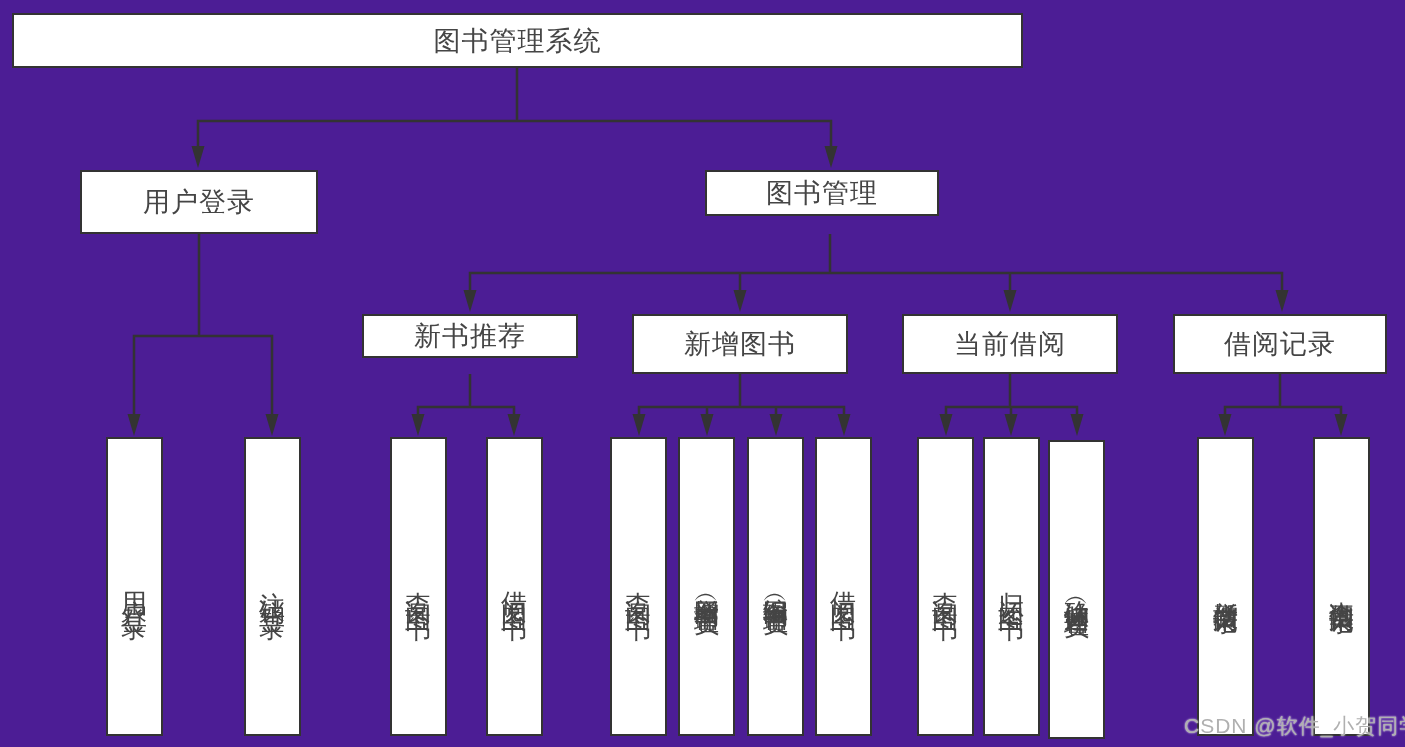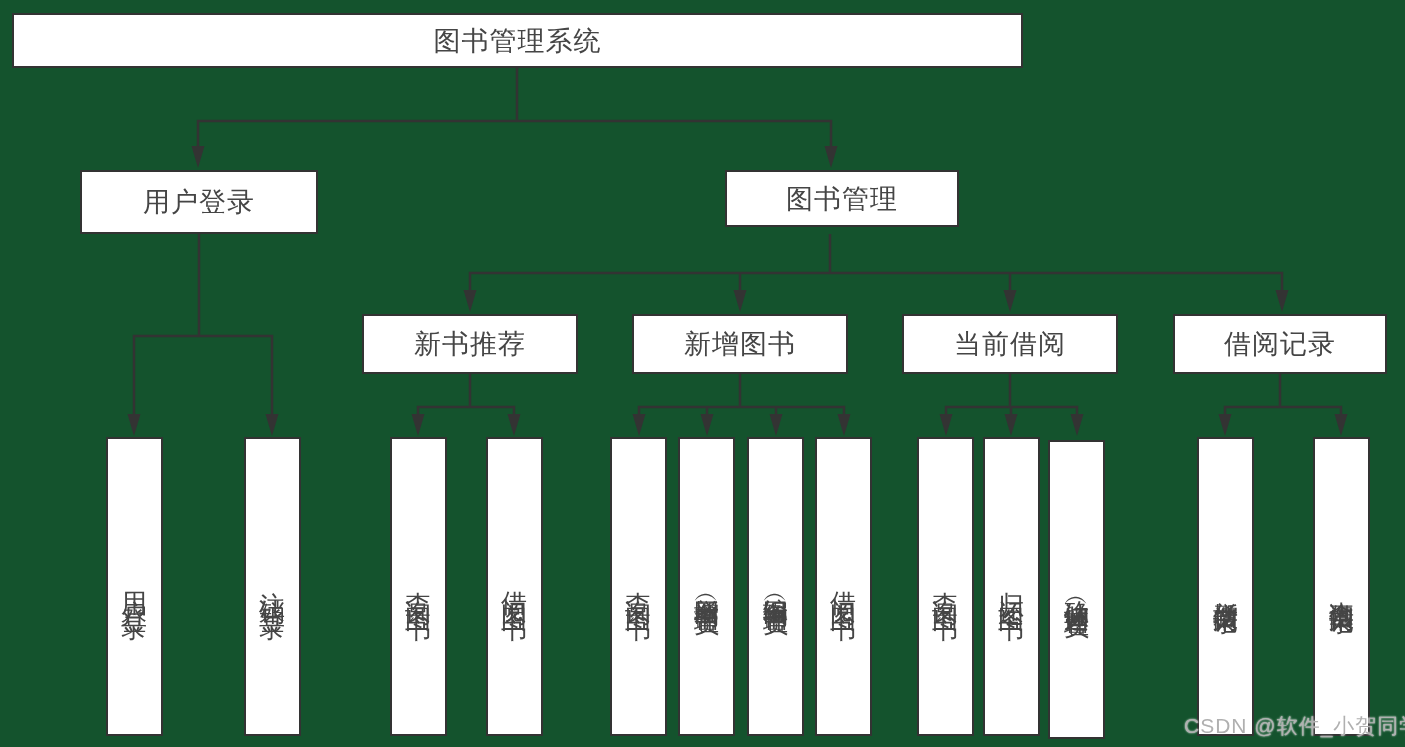--- a/index.html
+++ b/index.html
@@ -1,19 +1,19 @@
 <!DOCTYPE html>
 <html><head>
 <meta charset="utf-8">
 <style>
   html,body{margin:0;padding:0;background:#fff;}
   .stage{
     position:relative;
     width:1405px;height:747px;
-    background:#14532d;
+    background:#4c1d95;
     font-family:"Liberation Sans","DejaVu Sans",sans-serif;
     overflow:hidden;
   }
   svg.wires{position:absolute;left:0;top:0;width:1405px;height:747px;}
   .box{
     position:absolute;
     box-sizing:border-box;
     border:2.5px solid #333333;
     background:#ffffff;
     display:flex;
@@ -96,25 +96,25 @@
     </g>
   </svg>
 
   <div class="box" style="left:12px;top:13px;width:1011px;height:55px">
     <span class="htext">图书管理系统</span>
   </div>
 
   <div class="box" style="left:80px;top:170px;width:238px;height:64px">
     <span class="htext">用户登录</span>
   </div>
-  <div class="box" style="left:725px;top:170px;width:234px;height:57px">
+  <div class="box" style="left:705px;top:170px;width:234px;height:46px">
     <span class="htext">图书管理</span>
   </div>
 
-  <div class="box" style="left:362px;top:314px;width:216px;height:60px">
+  <div class="box" style="left:362px;top:314px;width:216px;height:44px">
     <span class="htext">新书推荐</span>
   </div>
   <div class="box" style="left:632px;top:314px;width:216px;height:60px">
     <span class="htext">新增图书</span>
   </div>
   <div class="box" style="left:902px;top:314px;width:216px;height:60px">
     <span class="htext">当前借阅</span>
   </div>
   <div class="box" style="left:1173px;top:314px;width:214px;height:60px">
     <span class="htext">借阅记录</span>

